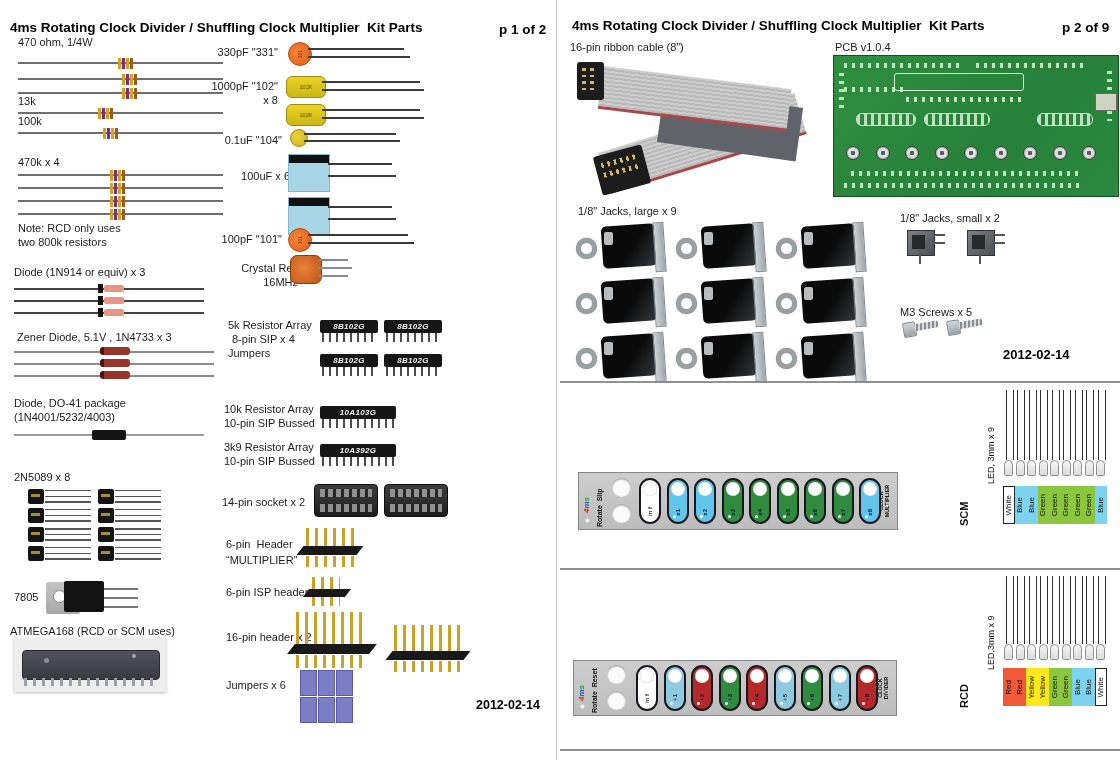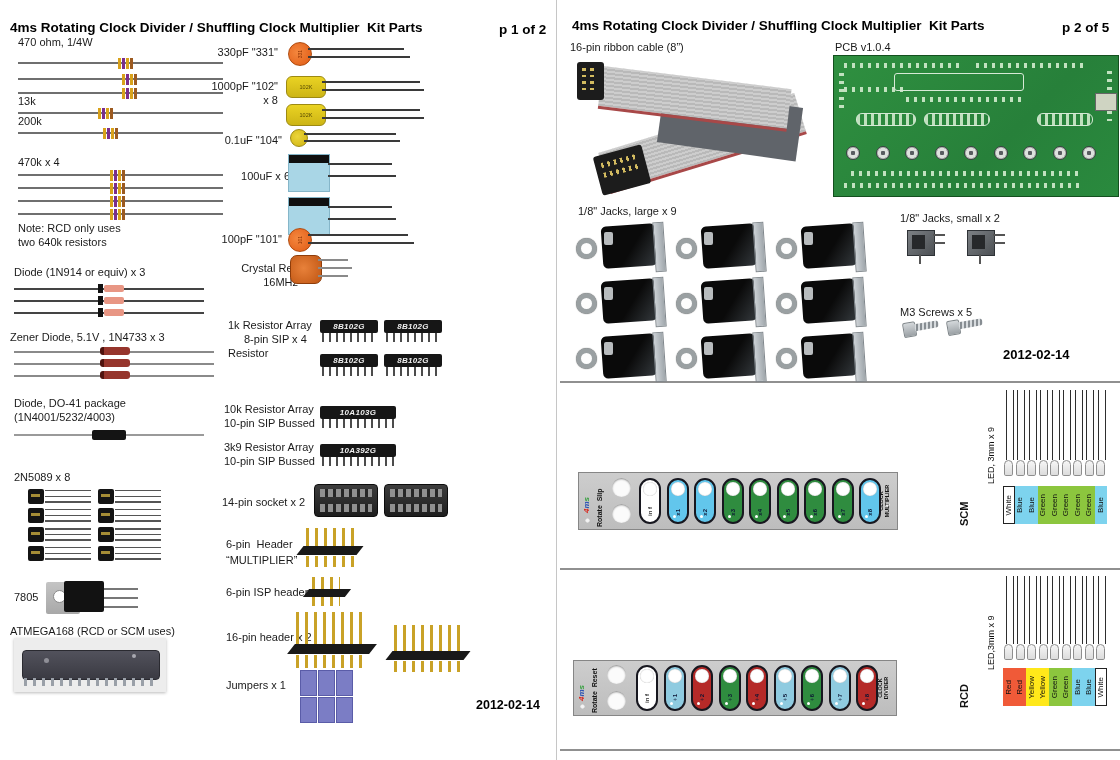--- a/index.html
+++ b/index.html
@@ -82,26 +82,26 @@
 <body>
 
 <div id="canvas">
   <div class="vline" style="left:556px;top:0;height:760px"></div>
 
   <div class="title" style="left:10px;top:20px">4ms Rotating Clock Divider / Shuffling Clock Multiplier  Kit Parts</div>
   <div class="title" style="left:499px;top:22px">p 1 of 2</div>
 
   <div class="lbl" style="left:18px;top:36px">470 ohm, 1/4W</div>
   <div class="lbl" style="left:18px;top:95px">13k</div>
-  <div class="lbl" style="left:18px;top:115px">200k</div>
+  <div class="lbl" style="left:18px;top:115px">100k</div>
   <div class="lbl" style="left:18px;top:156px">470k x 4</div>
   <div class="lbl" style="left:18px;top:222px">Note: RCD only uses</div>
-  <div class="lbl" style="left:18px;top:236px">two 640k resistors</div>
+  <div class="lbl" style="left:18px;top:236px">two 800k resistors</div>
   <div class="lbl" style="left:14px;top:266px">Diode (1N914 or equiv) x 3</div>
-  <div class="lbl" style="left:10px;top:331px">Zener Diode, 5.1V , 1N4733 x 3</div>
+  <div class="lbl" style="left:17px;top:331px">Zener Diode, 5.1V , 1N4733 x 3</div>
   <div class="lbl" style="left:14px;top:397px">Diode, DO-41 package</div>
   <div class="lbl" style="left:14px;top:411px">(1N4001/5232/4003)</div>
   <div class="lbl" style="left:14px;top:471px">2N5089 x 8</div>
   <div class="lbl" style="left:14px;top:591px">7805</div>
   <div class="lbl" style="left:10px;top:625px">ATMEGA168 (RCD or SCM uses)</div>
 
   <div>
     <div style="position:absolute;left:46px;top:582px;width:34px;height:32px;background:linear-gradient(180deg,#c4c4c4,#a8a8a8);border-radius:2px"></div>
     <div style="position:absolute;left:53px;top:590px;width:11px;height:11px;border-radius:50%;background:#fff;border:1px solid #888"></div>
     <div style="position:absolute;left:64px;top:581px;width:40px;height:31px;background:#121212;border-radius:2px"></div>
@@ -140,23 +140,23 @@
       <div class="top"></div>
     </div>
   <div class="ecap" style="left:288px;top:197px">
       <div class="top"></div>
     </div>
   <div class="cdisc" style="left:288px;top:228px">
       <span class="mk">101</span>
     </div>
   <div class="xtal" style="left:290px;top:255px"></div>
 
-  <div class="lbl" style="left:228px;top:319px">1k Resistor Array</div>
-  <div class="lbl" style="left:244px;top:333px">8-pin SIP x 4</div>
-  <div class="lbl" style="left:228px;top:347px">Resistor</div>
+  <div class="lbl" style="left:228px;top:319px">5k Resistor Array</div>
+  <div class="lbl" style="left:232px;top:333px">8-pin SIP x 4</div>
+  <div class="lbl" style="left:228px;top:347px">Jumpers</div>
   <div class="lbl" style="left:224px;top:403px">10k Resistor Array</div>
   <div class="lbl" style="left:224px;top:417px">10-pin SIP Bussed</div>
   <div class="lbl" style="left:224px;top:441px">3k9 Resistor Array</div>
   <div class="lbl" style="left:224px;top:455px">10-pin SIP Bussed</div>
 
   <div class="sip" style="left:320px;top:320px;width:58px">
       <span>8B102G</span>
     </div>
   <div class="sip" style="left:384px;top:320px;width:58px">
       <span>8B102G</span>
@@ -178,21 +178,21 @@
   <div class="sip" style="left:320px;top:444px;width:76px">
       <span>10A392G</span>
     </div>
   <div class="sippins" style="left:322px;top:457px;width:72px"></div>
 
   <div class="lbl" style="left:222px;top:496px">14-pin socket x 2</div>
   <div class="lbl" style="left:226px;top:538px">6-pin  Header</div>
   <div class="lbl" style="left:226px;top:554px">“MULTIPLIER”</div>
   <div class="lbl" style="left:226px;top:586px">6-pin ISP header</div>
   <div class="lbl" style="left:226px;top:631px">16-pin header x 2</div>
-  <div class="lbl" style="left:226px;top:679px">Jumpers x 1</div>
+  <div class="lbl" style="left:226px;top:679px">Jumpers x 6</div>
 
   <div class="sock" style="left:314px;top:484px">
       <div class="sockrow" style="top:4px"></div>
       <div class="sockrow" style="top:19px"></div>
     </div>
   <div class="sock" style="left:384px;top:484px">
       <div class="sockrow" style="top:4px"></div>
       <div class="sockrow" style="top:19px"></div>
     </div>
 
@@ -207,21 +207,21 @@
   <div class="hpins" style="left:296px;top:612px;width:72px;height:32px"></div>
   <div class="hbase" style="left:291px;top:644px;width:82px;height:10px"></div>
   <div class="hpins" style="left:296px;top:655px;width:72px;height:13px"></div>
   <div class="hpins" style="left:394px;top:625px;width:70px;height:26px"></div>
   <div class="hbase" style="left:389px;top:651px;width:78px;height:9px"></div>
   <div class="hpins" style="left:394px;top:661px;width:70px;height:11px"></div>
 
   <div class="date" style="left:476px;top:698px">2012-02-14</div>
 
   <div class="title" style="left:572px;top:18px">4ms Rotating Clock Divider / Shuffling Clock Multiplier  Kit Parts</div>
-  <div class="title" style="left:1062px;top:20px">p 2 of 5</div>
+  <div class="title" style="left:1062px;top:20px">p 2 of 9</div>
   <div class="lbl" style="left:570px;top:41px">16-pin ribbon cable (8”)</div>
   <div class="lbl" style="left:835px;top:41px">PCB v1.0.4</div>
 
   <div class="ribbon-band" style="left:600px;top:122px;width:205px;height:40px;transform:rotate(-17deg);border-bottom:3px solid #a84848"></div>
   <div style="position:absolute;left:660px;top:98px;width:140px;height:54px;background:#60646a;transform:rotate(8deg)"></div>
   <div class="ribbon-band" style="left:603px;top:66px;width:190px;height:40px;transform:rotate(7deg);transform-origin:left top;border-bottom:3px solid #a84848"></div>
   <div class="idc" style="left:577px;top:62px;width:27px;height:38px">
     <div class="pins" style="left:5px;top:6px;width:4px;height:26px"></div>
     <div class="pins" style="left:13px;top:6px;width:4px;height:26px"></div>
   </div>

